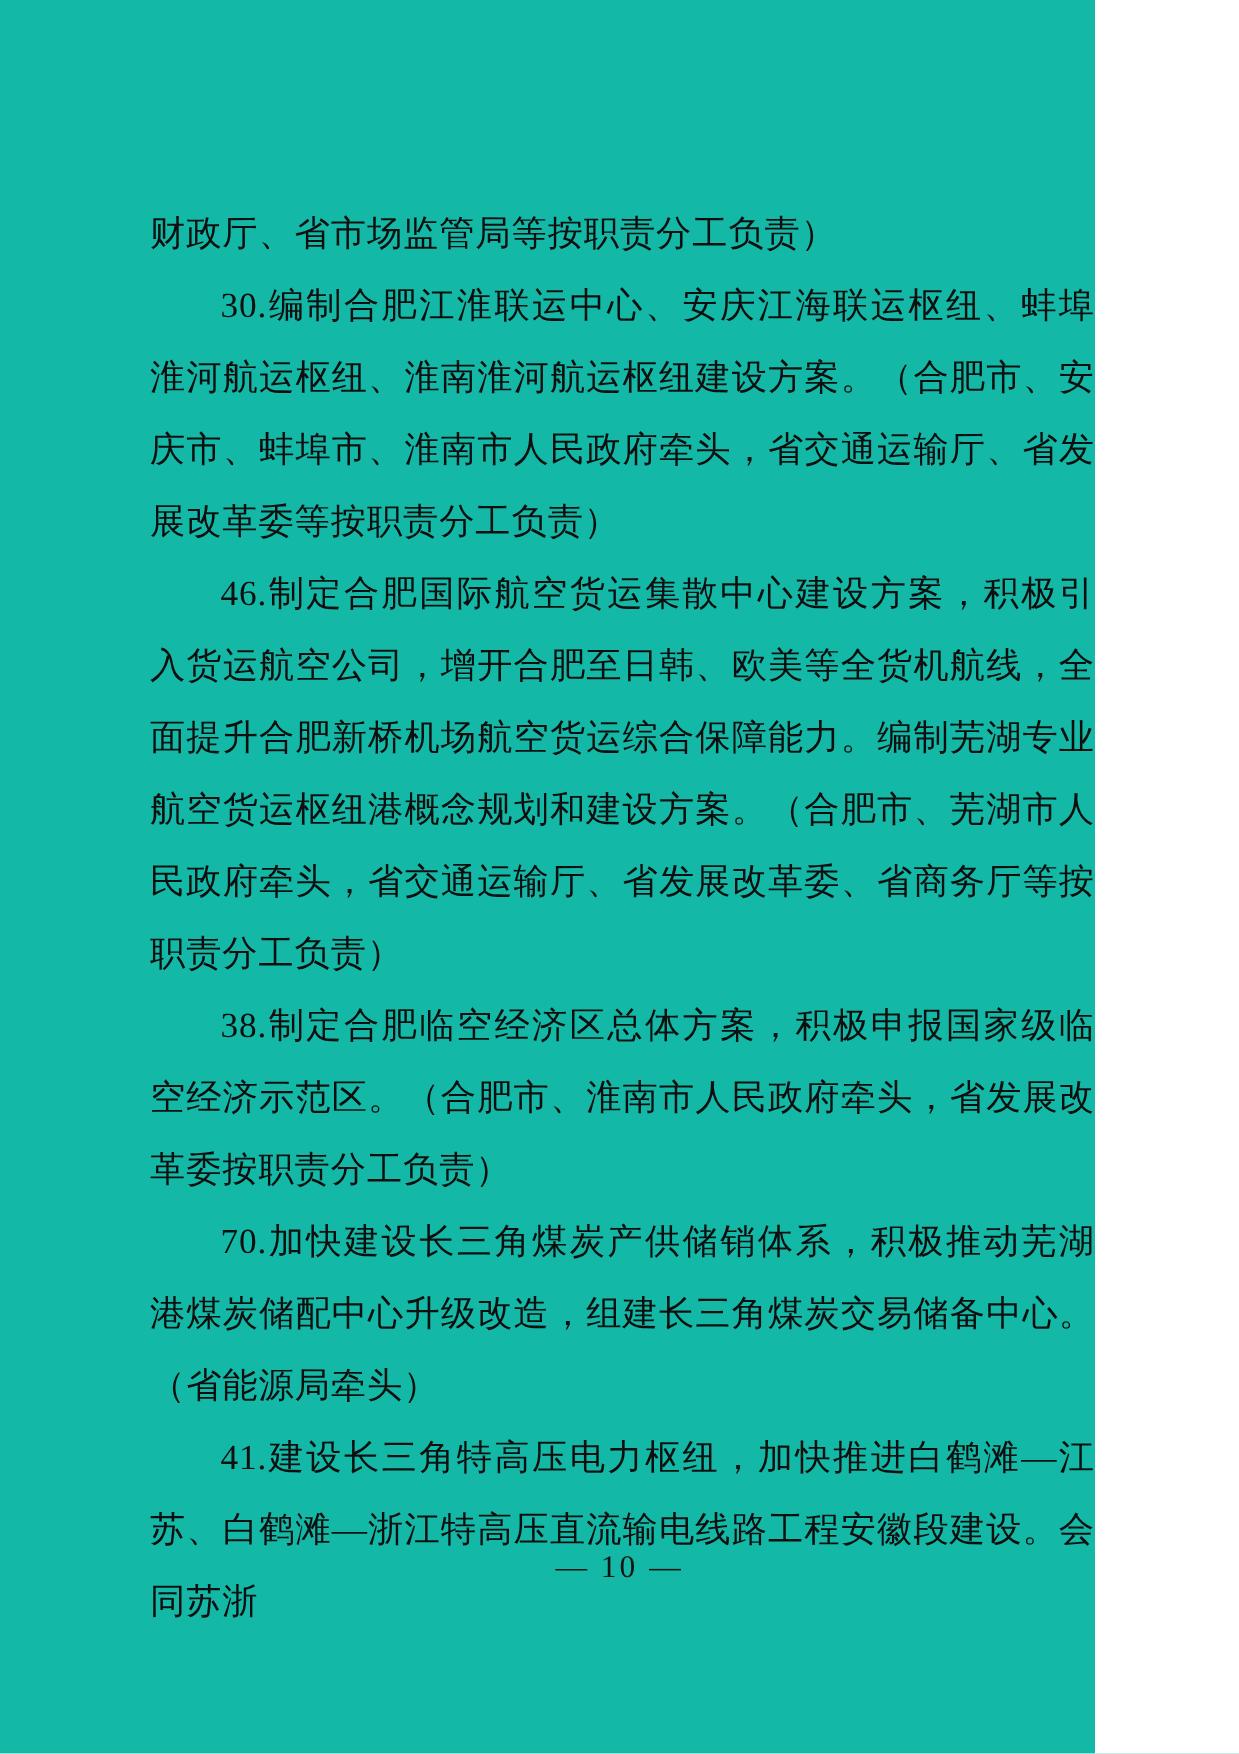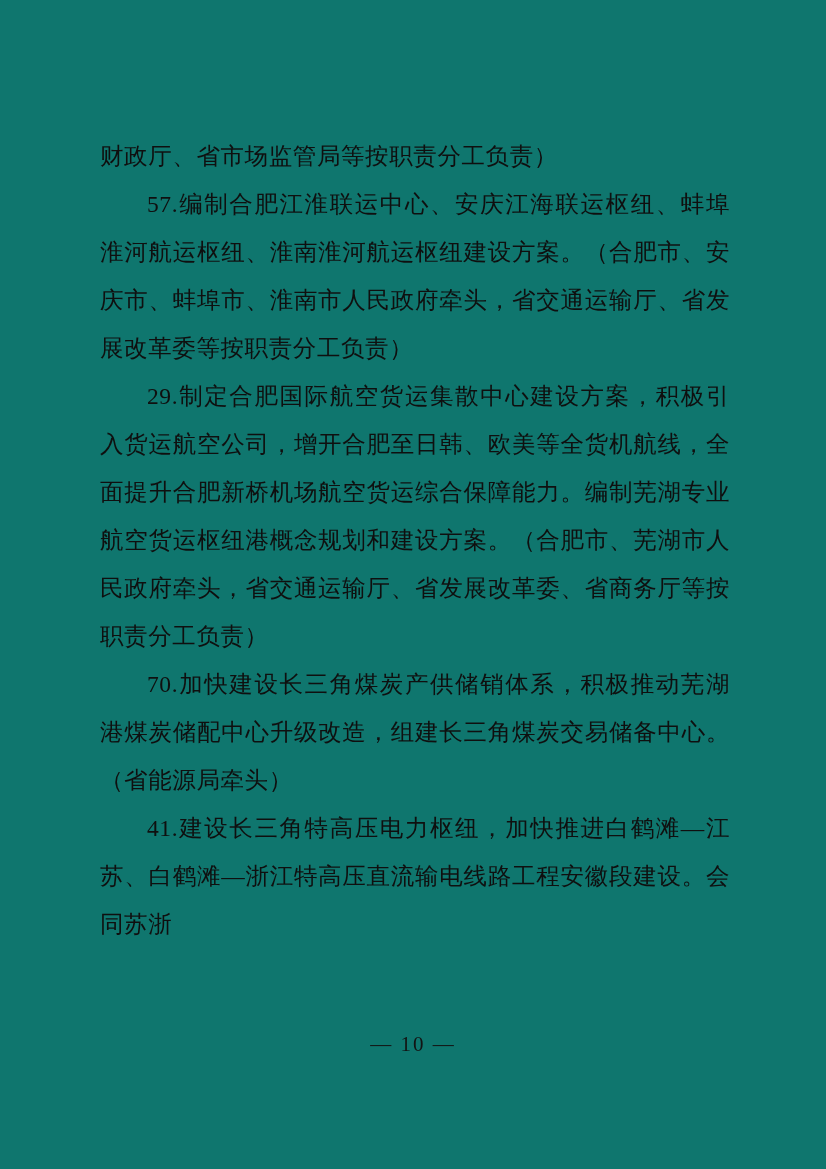--- a/index.html
+++ b/index.html
@@ -2,23 +2,23 @@
 <html><head>
 <meta charset="utf-8">
 <style>
   html, body {
     margin: 0;
     padding: 0;
     background: #ffffff;
   }
   .page {
     position: relative;
-    width: 826px;
+    width: 730px;
     height: 1169px;
-    background: #0f766e;
+    background: #14b8a6;
     box-sizing: border-box;
     overflow: hidden;
     font-family: "Liberation Serif", "DejaVu Serif", serif;
     color: #0f0f0f;
   }
   .content {
     position: absolute;
     left: 100px;
     top: 132px;
     width: 630px;
@@ -47,19 +47,20 @@
     color: #131313;
     font-family: "Liberation Serif", "DejaVu Serif", serif;
   }
 </style>
 </head>
 <body>
 
 <div class="page">
   <div class="content">
     <p class="para">财政厅、省市场监管局等按职责分工负责）</p>
-    <p class="para indent">57.编制合肥江淮联运中心、安庆江海联运枢纽、蚌埠淮河航运枢纽、淮南淮河航运枢纽建设方案。（合肥市、安庆市、蚌埠市、淮南市人民政府牵头，省交通运输厅、省发展改革委等按职责分工负责）</p>
-    <p class="para indent">29.制定合肥国际航空货运集散中心建设方案，积极引入货运航空公司，增开合肥至日韩、欧美等全货机航线，全面提升合肥新桥机场航空货运综合保障能力。编制芜湖专业航空货运枢纽港概念规划和建设方案。（合肥市、芜湖市人民政府牵头，省交通运输厅、省发展改革委、省商务厅等按职责分工负责）</p>
+    <p class="para indent">30.编制合肥江淮联运中心、安庆江海联运枢纽、蚌埠淮河航运枢纽、淮南淮河航运枢纽建设方案。（合肥市、安庆市、蚌埠市、淮南市人民政府牵头，省交通运输厅、省发展改革委等按职责分工负责）</p>
+    <p class="para indent">46.制定合肥国际航空货运集散中心建设方案，积极引入货运航空公司，增开合肥至日韩、欧美等全货机航线，全面提升合肥新桥机场航空货运综合保障能力。编制芜湖专业航空货运枢纽港概念规划和建设方案。（合肥市、芜湖市人民政府牵头，省交通运输厅、省发展改革委、省商务厅等按职责分工负责）</p>
+    <p class="para indent">38.制定合肥临空经济区总体方案，积极申报国家级临空经济示范区。（合肥市、淮南市人民政府牵头，省发展改革委按职责分工负责）</p>
     <p class="para indent">70.加快建设长三角煤炭产供储销体系，积极推动芜湖港煤炭储配中心升级改造，组建长三角煤炭交易储备中心。（省能源局牵头）</p>
     <p class="para indent">41.建设长三角特高压电力枢纽，加快推进白鹤滩—江苏、白鹤滩—浙江特高压直流输电线路工程安徽段建设。会同苏浙</p>
   </div>
   <div class="footer">— 10 —</div>
 </div>
 
 </body></html>

